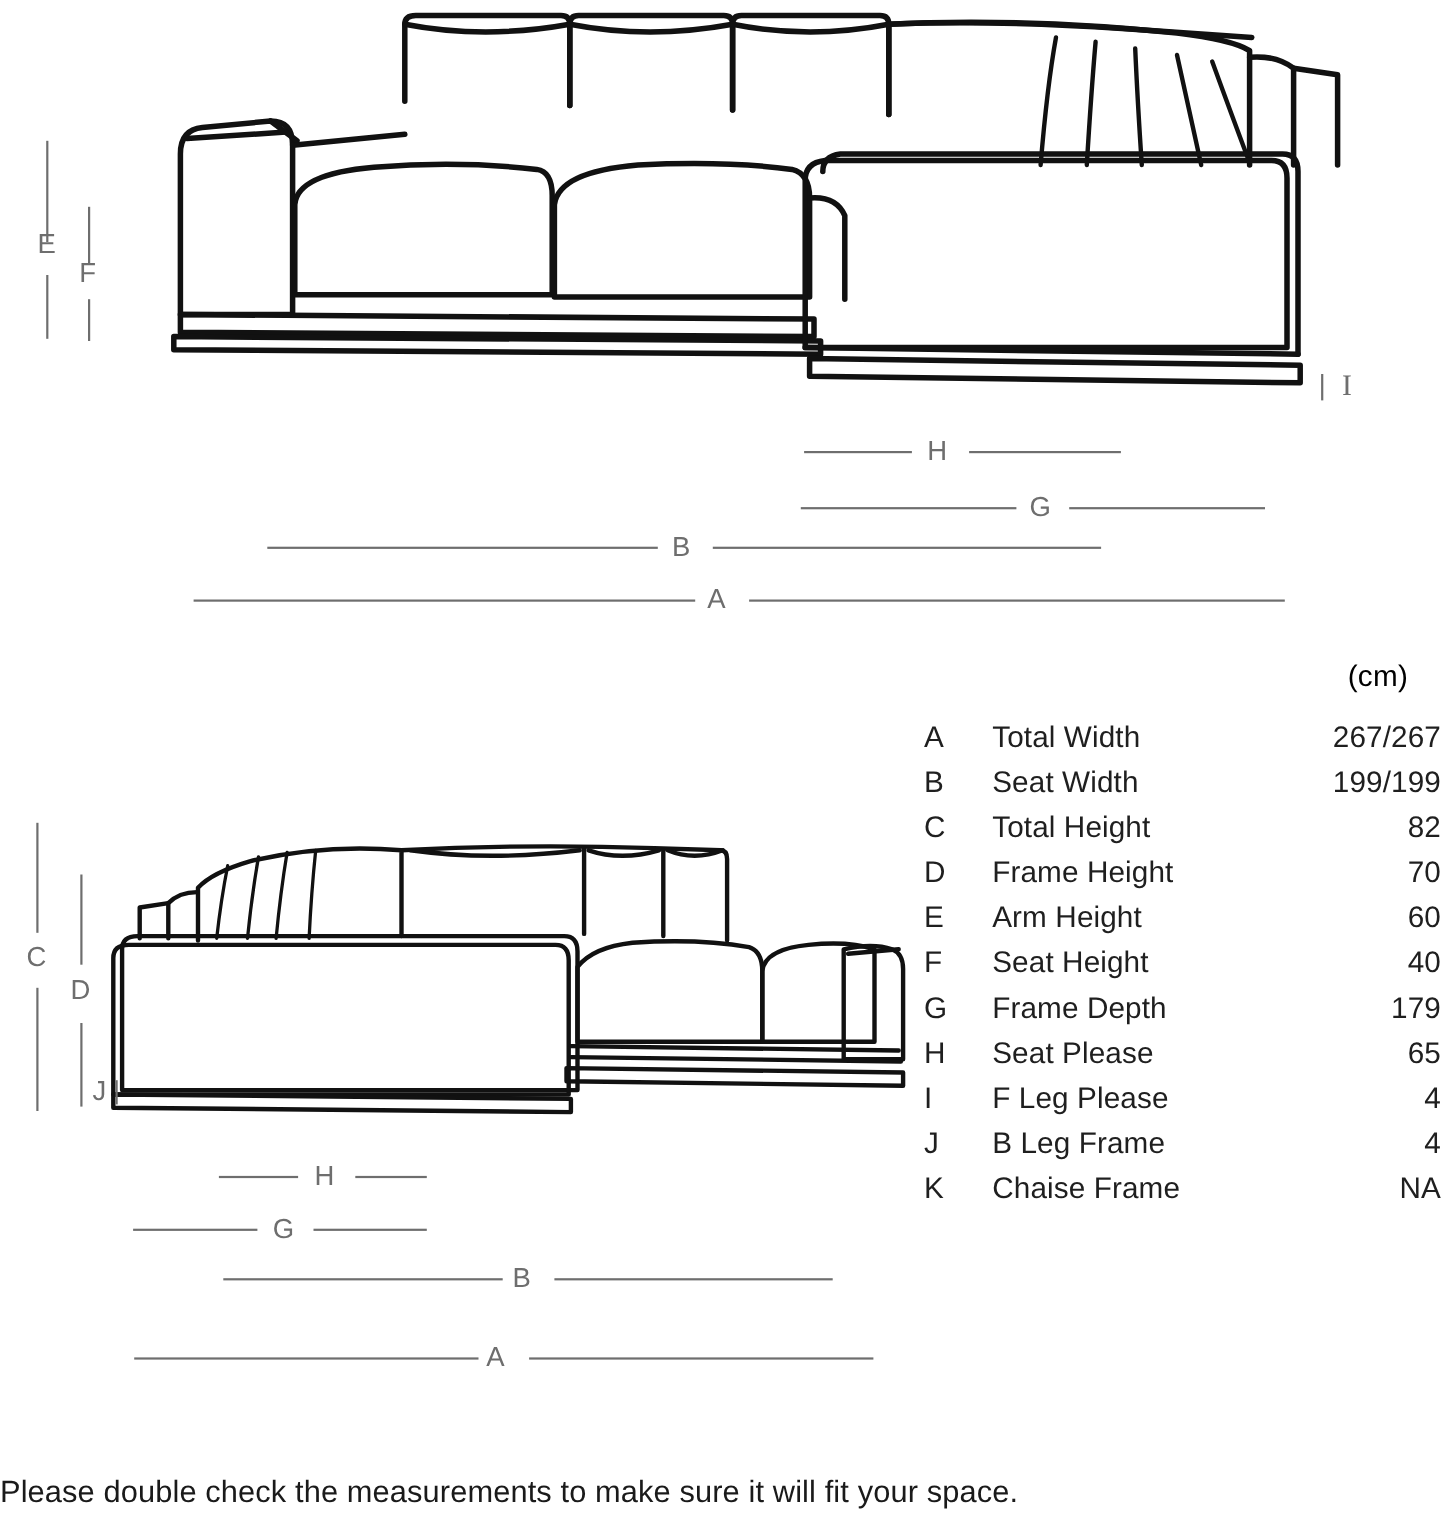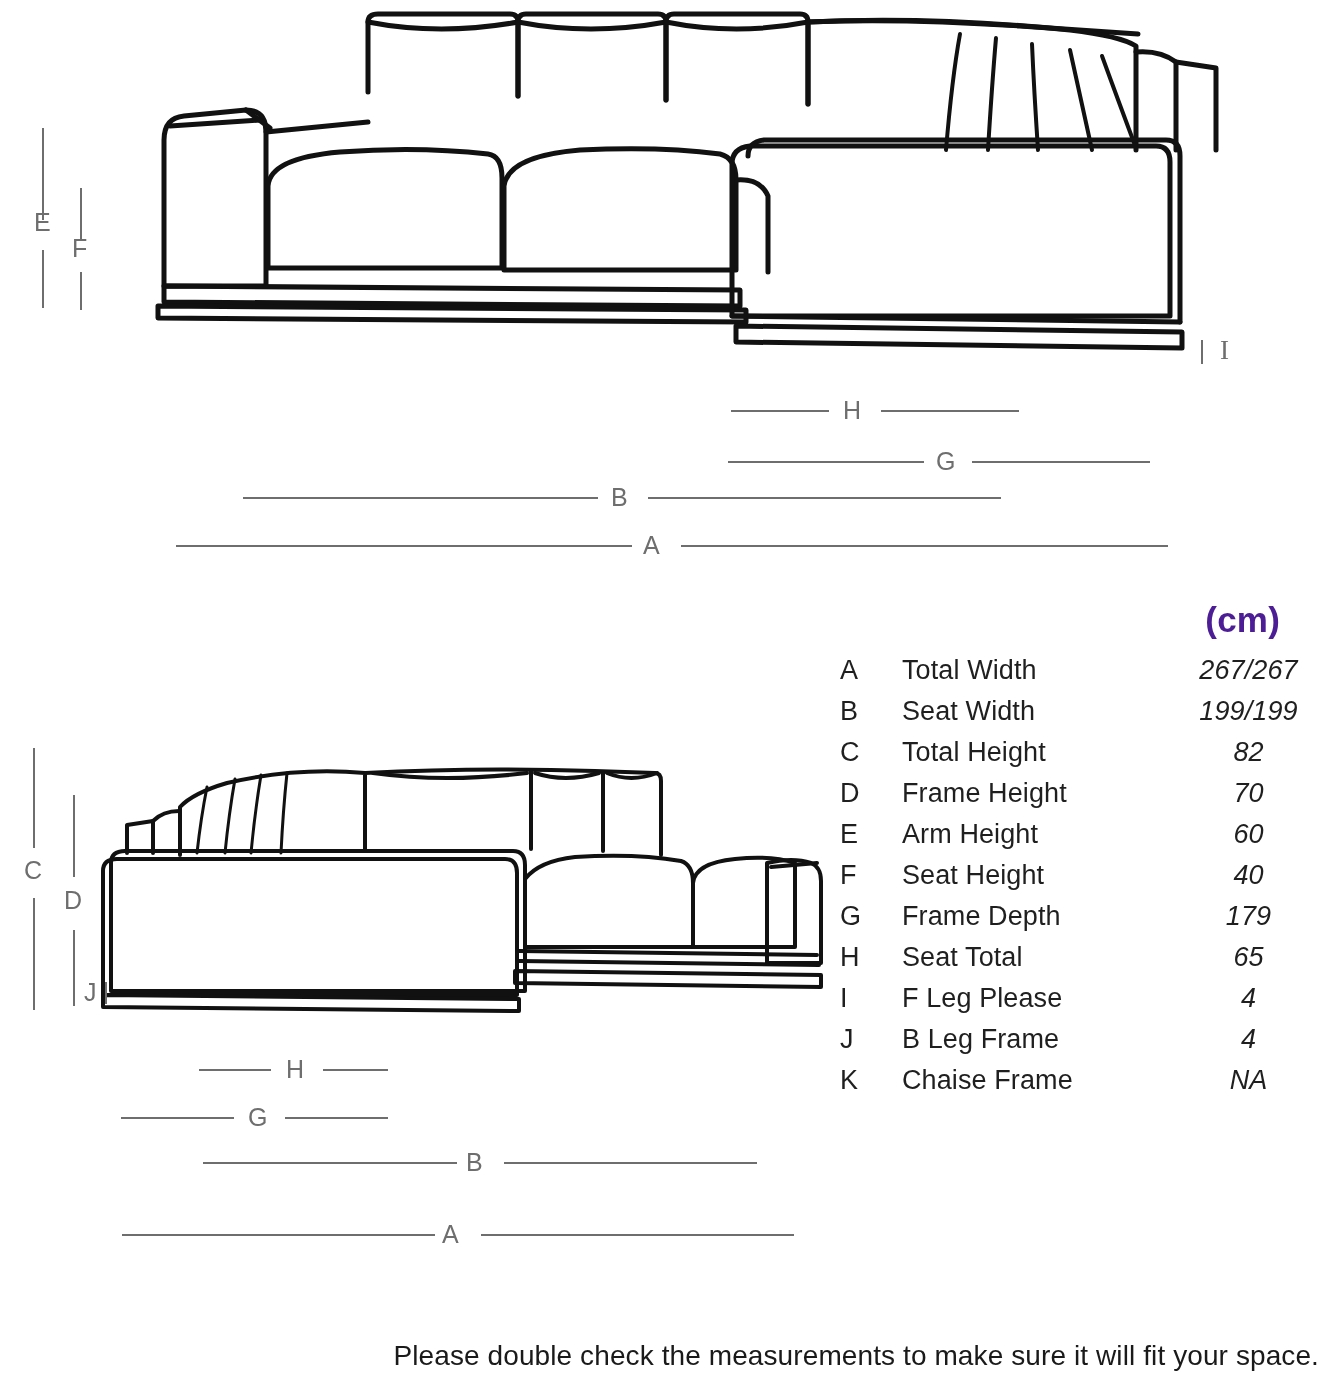--- a/index.html
+++ b/index.html
@@ -25,33 +25,33 @@
   .tick{position:absolute;background:#6e6e6e;width:2px;}
   .serif-i{
     position:absolute;
     font-family:"Liberation Serif","DejaVu Serif",serif;
     color:#6e6e6e;font-size:27px;line-height:1;
   }
   
   .spec{position:absolute;left:840px;top:600px;width:470px;}
   .spec .unit{
     position:absolute;right:30px;top:0;
-    font-size:35px;color:#4c1d95;letter-spacing:0.2px;font-weight:bold;
+    font-size:27px;color:#000000;letter-spacing:0.2px;
   }
   .spec table{border-collapse:collapse;margin-top:55px;width:100%;}
   .spec td{
     font-size:27px;color:#1f1f1f;
     padding:0 0 10px 0;vertical-align:baseline;
     letter-spacing:0.1px;white-space:nowrap;
   }
   .spec td.k{width:62px;}
   .spec td.lbl{width:285px;}
-  .spec td.val{text-align:center;font-style:italic;}
+  .spec td.val{text-align:right;}
   .caption{
-    position:absolute;left:0;top:1340px;width:1319px;text-align:right;
+    position:absolute;left:0;top:1340px;width:1319px;text-align:left;
     font-size:28px;color:#1a1a1a;letter-spacing:0.1px;
   }
 </style>
 </head>
 <body>
 
 <div class="stage">
 
   <div class="sofa-svg" style="left:140px;top:0px;">
     <svg width="1110" height="380" viewBox="0 0 1110 380" fill="none" stroke="#111111" stroke-width="5" stroke-linejoin="round" stroke-linecap="round">
@@ -162,21 +162,21 @@
           <td class="lbl">Seat Height</td>
           <td class="val">40</td>
         </tr>
         <tr>
           <td class="k">G</td>
           <td class="lbl">Frame Depth</td>
           <td class="val">179</td>
         </tr>
         <tr>
           <td class="k">H</td>
-          <td class="lbl">Seat Total</td>
+          <td class="lbl">Seat Please</td>
           <td class="val">65</td>
         </tr>
         <tr>
           <td class="k">I</td>
           <td class="lbl">F Leg Please</td>
           <td class="val">4</td>
         </tr>
         <tr>
           <td class="k">J</td>
           <td class="lbl">B Leg Frame</td>

